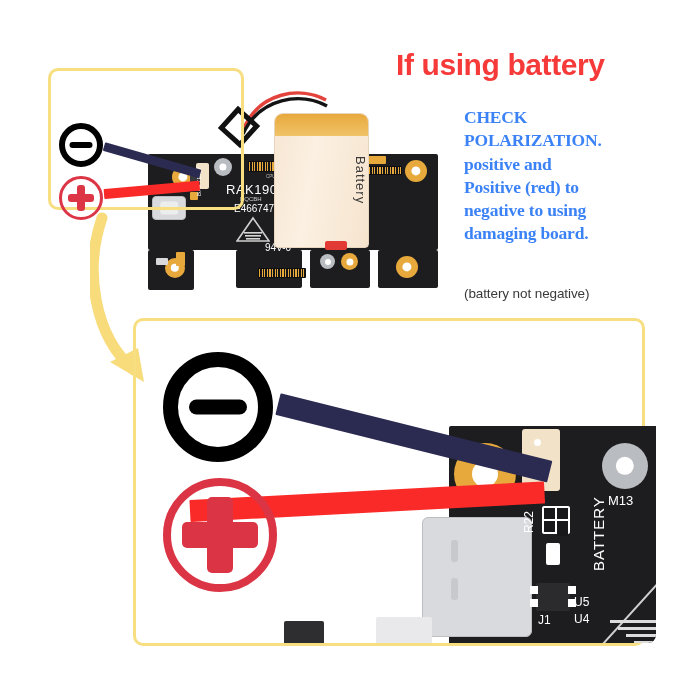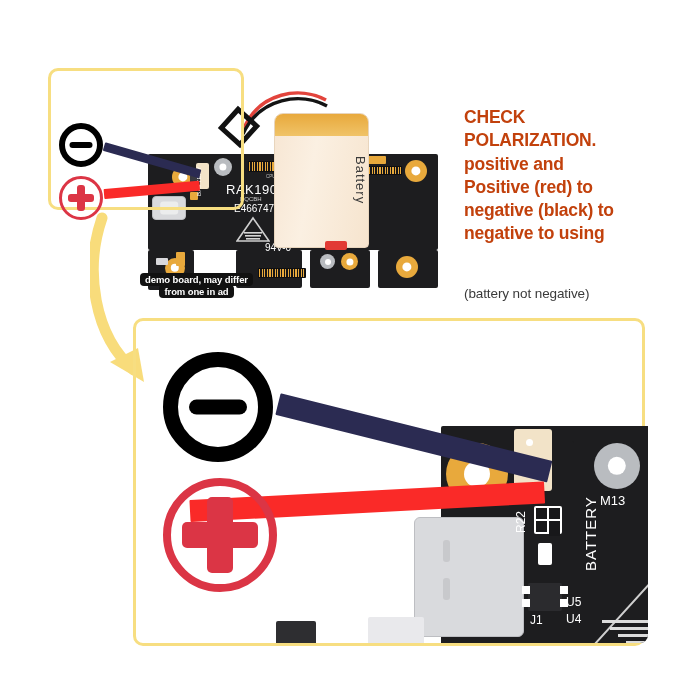--- a/index.html
+++ b/index.html
@@ -20,22 +20,22 @@
 
   
   #headline{
     position:absolute;left:396px;top:48px;width:260px;
     font-size:30px;font-weight:bold;color:#F63A3A;
     letter-spacing:-0.4px;line-height:1.1;white-space:nowrap;
   }
   
   #bodycopy{
     position:absolute;left:464px;top:106px;width:192px;
-    font-size:17.5px;font-weight:bold;color:#c2410c;
-    line-height:1.33;letter-spacing:-0.2px;
+    font-size:17.5px;font-weight:bold;color:#3b82f6;
+    line-height:1.33;letter-spacing:-0.2px;font-family:Liberation Serif, serif;
   }
   #bodycopy .ln{display:block;}
   #note{
     position:absolute;left:464px;top:286px;width:210px;
     font-size:13.5px;font-weight:normal;color:#3a3a3a;letter-spacing:-0.1px;
   }
 
   
   .minus-ico{position:absolute;border-radius:50%;background:transparent;box-sizing:border-box;}
   .minus-ico .bar{position:absolute;background:#000;border-radius:999px;left:50%;top:50%;transform:translate(-50%,-50%);}
@@ -206,43 +206,41 @@
   <div class="frame" id="frame-top"></div>
 
   <div class="minus-ico" id="minus-small">
     <div class="bar"></div>
   </div>
   <div class="plus-ico" id="plus-small">
     <div class="vb"></div>
       <div class="hb"></div>
   </div>
 
-  <div id="badge">
-    <span>demo board, may differ from one in ad</span>
-  </div>
 
   <svg id="zoom-arrow" viewBox="0 0 110 185">
     <path d="M12 8 C -6 60, 4 126, 44 160" fill="none" stroke="#F8DC7B" stroke-width="11" stroke-linecap="round"></path>
     <polygon points="54,172 20,152 48,138" fill="#F8DC7B"></polygon>
   </svg>
 
+  <div id="headline">If using battery</div>
 
   <div id="bodycopy">
     <span class="ln">CHECK</span>
     <span class="ln">POLARIZATION.</span>
     <span class="ln">positive and</span>
     <span class="ln">Positive (red) to</span>
-    <span class="ln">negative (black) to</span>
     <span class="ln">negative to using</span>
+    <span class="ln">damaging board.</span>
   </div>
   <div id="note">(battery not negative)</div>
 
   <div class="frame" id="frame-bottom"></div>
 
-  <div style="position:absolute;left:136px;top:321px;width:512px;height:322px;overflow:hidden;border-radius:8px;">
+  <div style="position:absolute;left:144px;top:321px;width:512px;height:322px;overflow:hidden;border-radius:8px;">
 
     <div class="pcb" style="left:305px;top:105px;width:210px;height:220px;"></div>
     <div class="pcb" style="left:318px;top:120px;width:120px;height:205px;"></div>
 
     <div class="pad-gold" style="left:310px;top:122px;width:62px;height:62px;">
         <div class="hole"></div>
       </div>
     <div class="conn-cream" style="left:378px;top:108px;width:38px;height:62px;border-radius:3px;">
       <div style="position:absolute;left:12px;top:10px;width:7px;height:7px;border-radius:50%;background:#fff;"></div>
       <div style="position:absolute;left:12px;top:36px;width:7px;height:7px;border-radius:50%;background:#fff;"></div>

